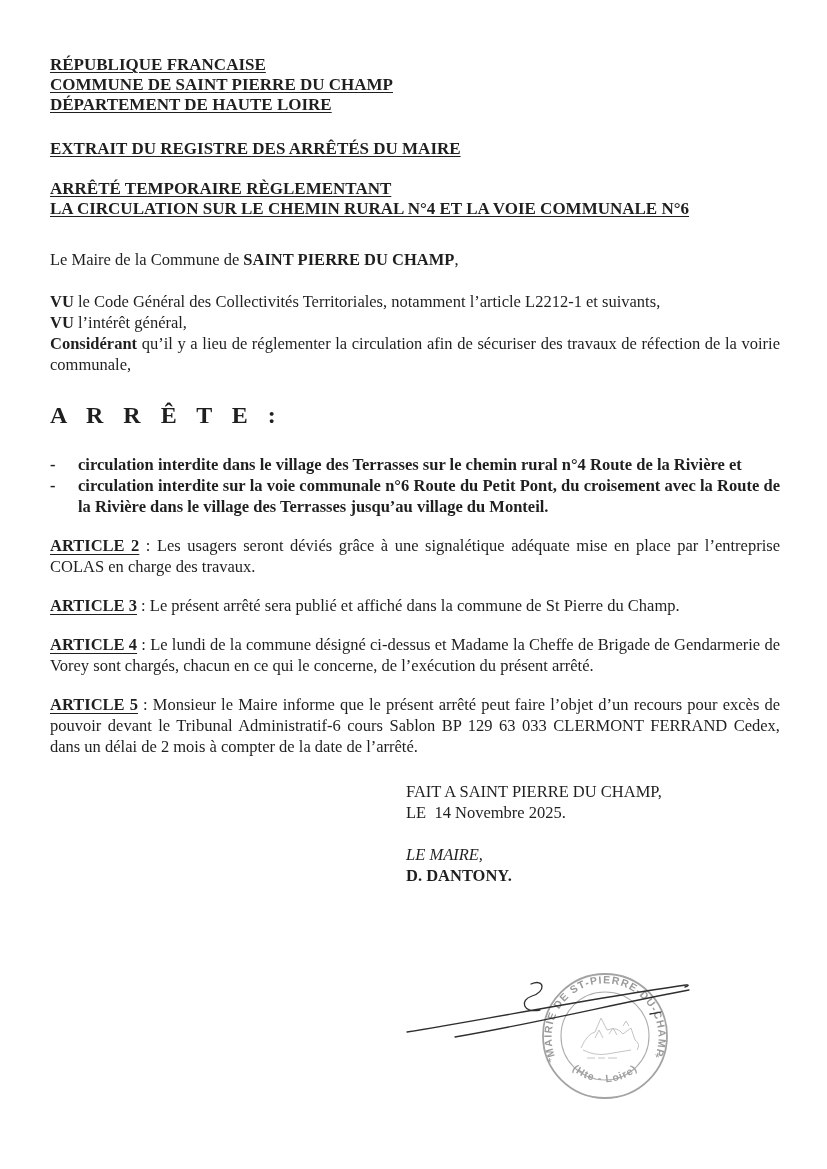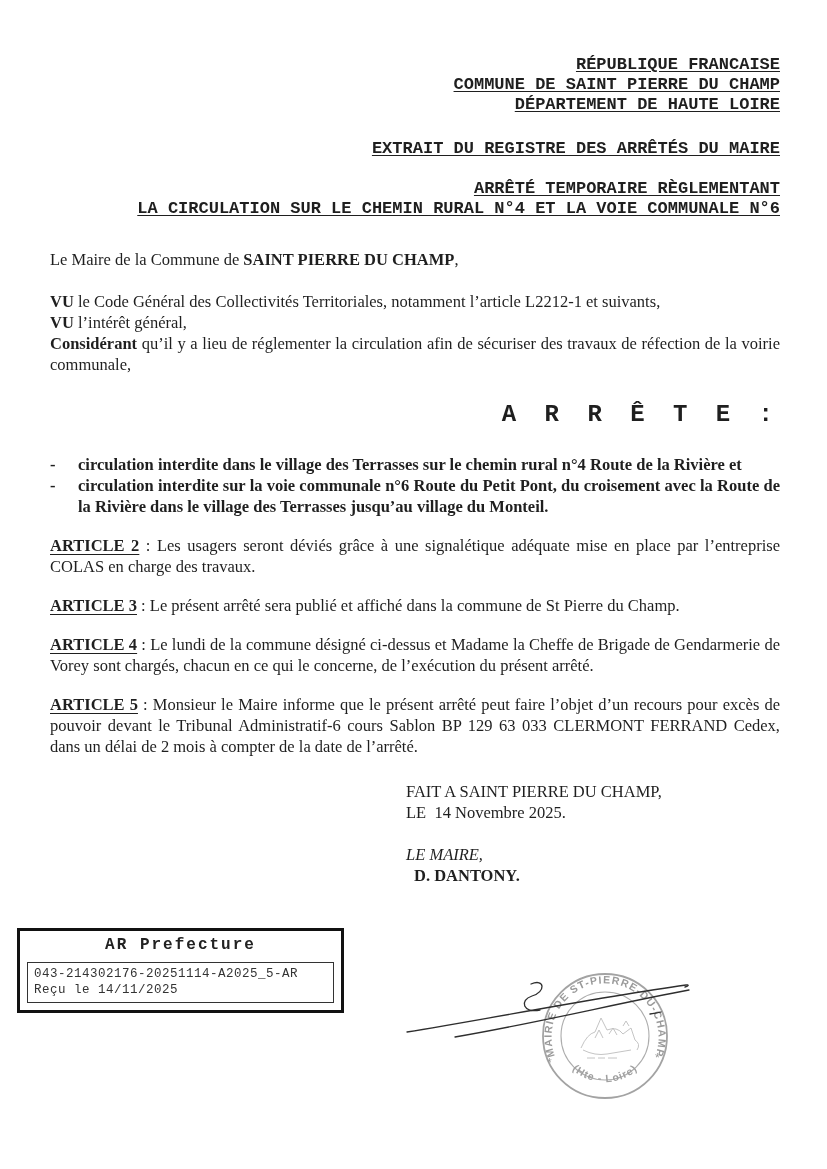--- a/index.html
+++ b/index.html
@@ -7,21 +7,21 @@
     position:relative;
     width:827px;height:1169px;
     margin:0 auto;
     background:#ffffff;
     font-family:"Liberation Serif","DejaVu Serif",serif;
     color:#1f1f1f;
     box-sizing:border-box;
     padding:55px 47px 0 50px;
     overflow:hidden;
   }
-  .center{text-align:right;font-family:Liberation Mono, monospace;}
+  .center{text-align:left;}
   .hline{font-size:17px;font-weight:bold;line-height:20px;}
   .underline{text-decoration:underline;text-underline-offset:2px;}
   .registry{margin-top:24px;font-size:17px;font-weight:bold;line-height:20px;}
   .decree-title{margin-top:20px;font-size:17px;font-weight:bold;line-height:20px;}
   .body-text{font-size:16.5px;line-height:21px;}
   .intro{margin-top:30px;}
   .recitals{margin-top:21px;text-align:justify;}
   .recitals p{margin:0;}
   .arrete{
     margin-top:18px;margin-bottom:8px;
@@ -31,21 +31,21 @@
   .article{margin-top:18px;text-align:justify;}
   .article-label{font-weight:bold;text-decoration:underline;text-underline-offset:3px;}
   .bold{font-weight:bold;}
   .bullets{margin-top:17px;}
   .bullet-row{display:flex;font-weight:bold;text-align:justify;}
   .bullet-dash{width:28px;flex:0 0 28px;}
   .bullet-text{flex:1;}
   .closing{margin-top:24px;margin-left:356px;}
   .closing .gap{height:21px;}
   .closing-title{font-style:italic;}
-  .closing-name{font-weight:bold;margin-left:8px;}
+  .closing-name{font-weight:bold;}
   .ar-box{
     position:absolute;left:17px;top:928px;width:327px;height:85px;
     border:3px solid #111;background:#fff;box-sizing:border-box;
     font-family:"Liberation Mono","DejaVu Sans Mono",monospace;
   }
   .ar-title{
     text-align:center;font-weight:bold;font-size:16px;
     padding-top:5px;letter-spacing:2px;color:#222;
   }
   .ar-inner{
@@ -116,24 +116,20 @@
   </div>
 
   <div class="body-text closing">
     <div class="pre">FAIT A SAINT PIERRE DU CHAMP,</div>
     <div class="pre">LE  14 Novembre 2025.</div>
     <div class="gap"></div>
     <div class="closing-title">LE MAIRE,</div>
     <div class="closing-name">D. DANTONY.</div>
   </div>
 
-  <div class="ar-box">
-    <div class="ar-title">AR Prefecture</div>
-    <div class="ar-inner"><span>043-214302176-20251114-A2025_5-AR</span><br><span>Reçu le 14/11/2025</span></div>
-  </div>
 
   <svg class="stamp-svg" width="140" height="140" viewBox="0 0 140 140">
     <g>
       <circle cx="68" cy="68" r="62" fill="none" stroke="#a3a3a3" stroke-width="1.8"></circle>
       <circle cx="68" cy="68" r="44" fill="none" stroke="#adadad" stroke-width="1.1"></circle>
     </g>
     <defs>
       <path id="stampArcTop" d="M 26 102 A 53.5 53.5 0 1 1 110 102" fill="none"></path>
       <path id="stampArcBottom" d="M 22 82 A 49 49 0 0 0 114 82" fill="none"></path>
     </defs>

